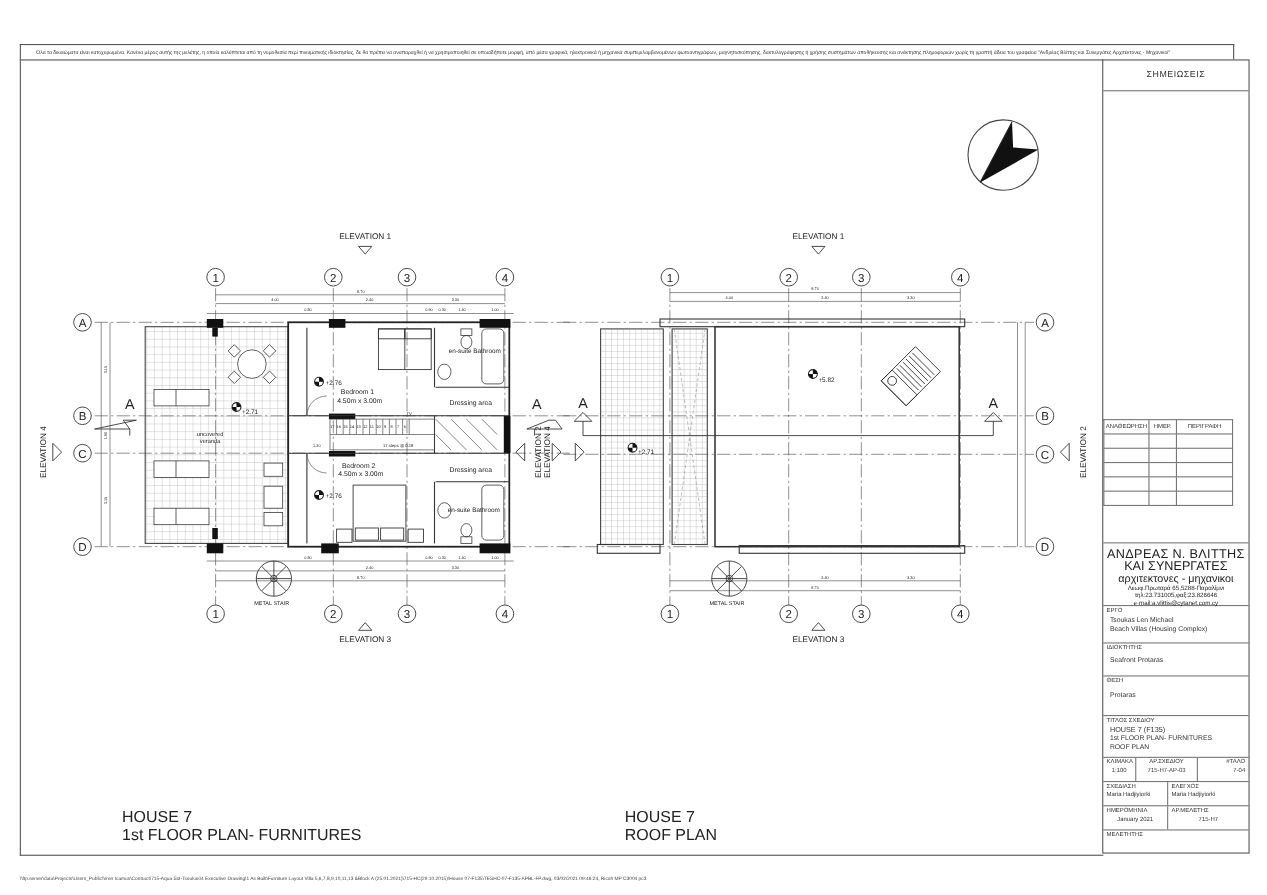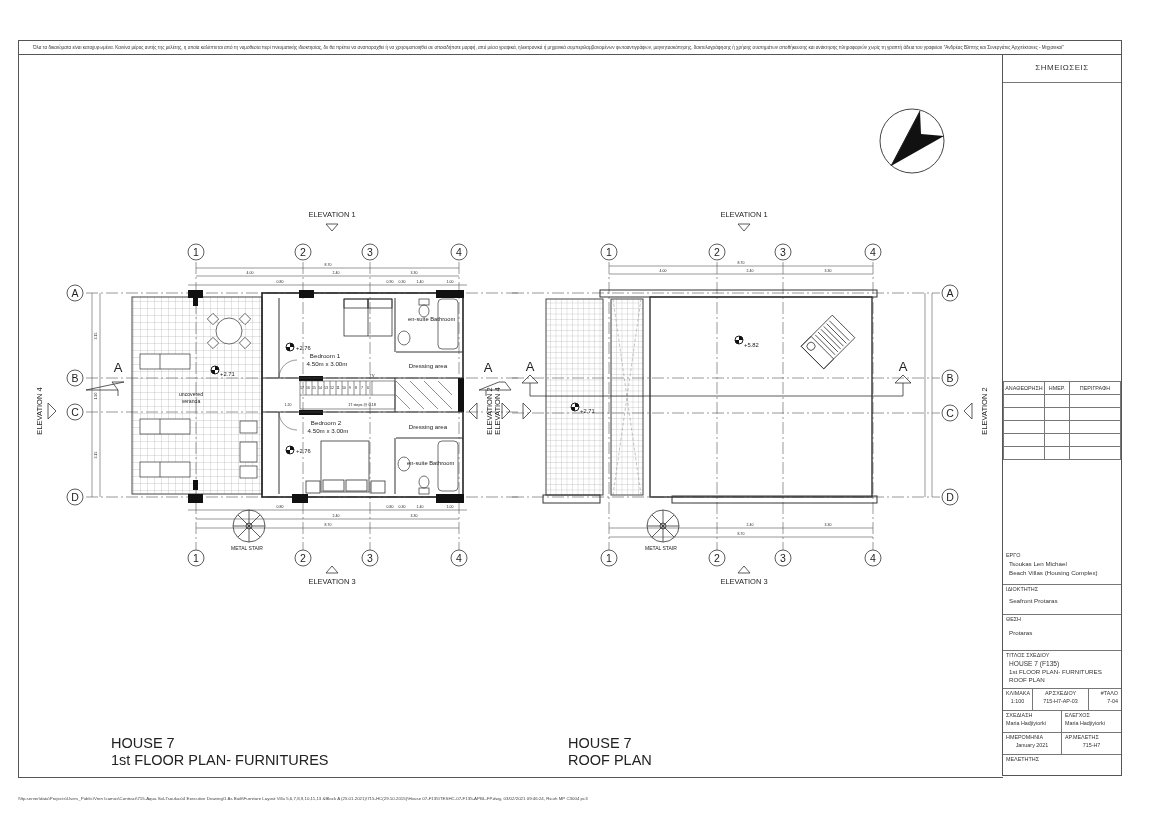--- a/index.html
+++ b/index.html
@@ -1,20 +1,20 @@
 <!DOCTYPE html>
 <html><head>
 <meta charset="utf-8">
 <style>
   html,body{margin:0;padding:0;background:#fff;}
   body{width:1152px;height:814px;position:relative;overflow:hidden;font-family:"Liberation Sans",sans-serif;color:#222;}
   .sheet{position:absolute;left:0;top:0;width:1152px;height:814px;}
   .copyright{position:absolute;left:18px;top:40px;width:1104px;height:14px;font-size:4.6px;line-height:14px;color:#333;white-space:nowrap;overflow:hidden;padding-left:14px;box-sizing:border-box;border:1px solid #555;border-bottom:none;}
   .frame{position:absolute;left:18px;top:54px;width:984px;height:722px;border:1px solid #555;border-right:none;}
-  .tb{position:absolute;left:1002px;top:54px;width:120px;height:722px;border:1px solid #555;box-sizing:border-box;font-size:6px;}
+  .tb{position:absolute;left:1002px;top:54px;width:134px;height:722px;border:1px solid #555;box-sizing:border-box;font-size:6px;}
   .tb .cell{position:absolute;left:0;width:100%;border-bottom:1px solid #777;box-sizing:border-box;}
   .tb .lbl{font-size:5.4px;color:#333;padding:1px 3px;display:block;}
   .tb .val{font-size:6.2px;color:#333;padding:1px 6px;display:block;}
   .notes-title{font-size:8px;text-align:center;padding-top:8px;letter-spacing:.5px;color:#333;}
   .rev-table{position:absolute;left:0;top:326px;width:118px;border-collapse:collapse;font-size:5.4px;}
   .rev-table td,.rev-table th{border:1px solid #777;height:12px;font-weight:normal;padding:0 1px;text-align:center;color:#333;}
   .firm{text-align:center;color:#222;}
   .firm .n1{font-size:11.5px;letter-spacing:.3px;line-height:12px;padding-top:4px;}
   .firm .n2{font-size:11.5px;line-height:11px;}
   .firm .n3{font-size:9.8px;line-height:11px;}
@@ -450,20 +450,28 @@
             <td></td>
           </tr>
       <tr>
             <td></td>
             <td></td>
             <td></td>
           </tr>
     </tbody>
       </table>
 
+    <div class="cell firm" style="top:438px;height:58px;border-top:1px solid #777;">
+      <div class="n1">ΑΝΔΡΕΑΣ Ν. ΒΛΙΤΤΗΣ</div>
+      <div class="n2">ΚΑΙ ΣΥΝΕΡΓΑΤΕΣ</div>
+      <div class="n3">αρχιτεκτονες - μηχανικοι</div>
+      <div class="n4">Λεωφ.Πρωταρά 65,5288-Παραλίμνι</div>
+      <div class="n4">τηλ:23.731005,φαξ:23.826646</div>
+      <div class="n4">e-mail:a.vlittis@cytanet.com.cy</div>
+    </div>
 
     <div class="cell" style="top:496px;height:34px;">
       <span class="lbl">ΕΡΓΟ</span>
       <span class="val">Tsoukas Len Michael</span>
       <span class="val">Beach Villas (Housing Complex)</span>
     </div>
     <div class="cell" style="top:530px;height:30px;">
       <span class="lbl">ΙΔΙΟΚΤΗΤΗΣ</span>
       <span class="val" style="padding-top:4px">Seafront Protaras</span>
     </div>

